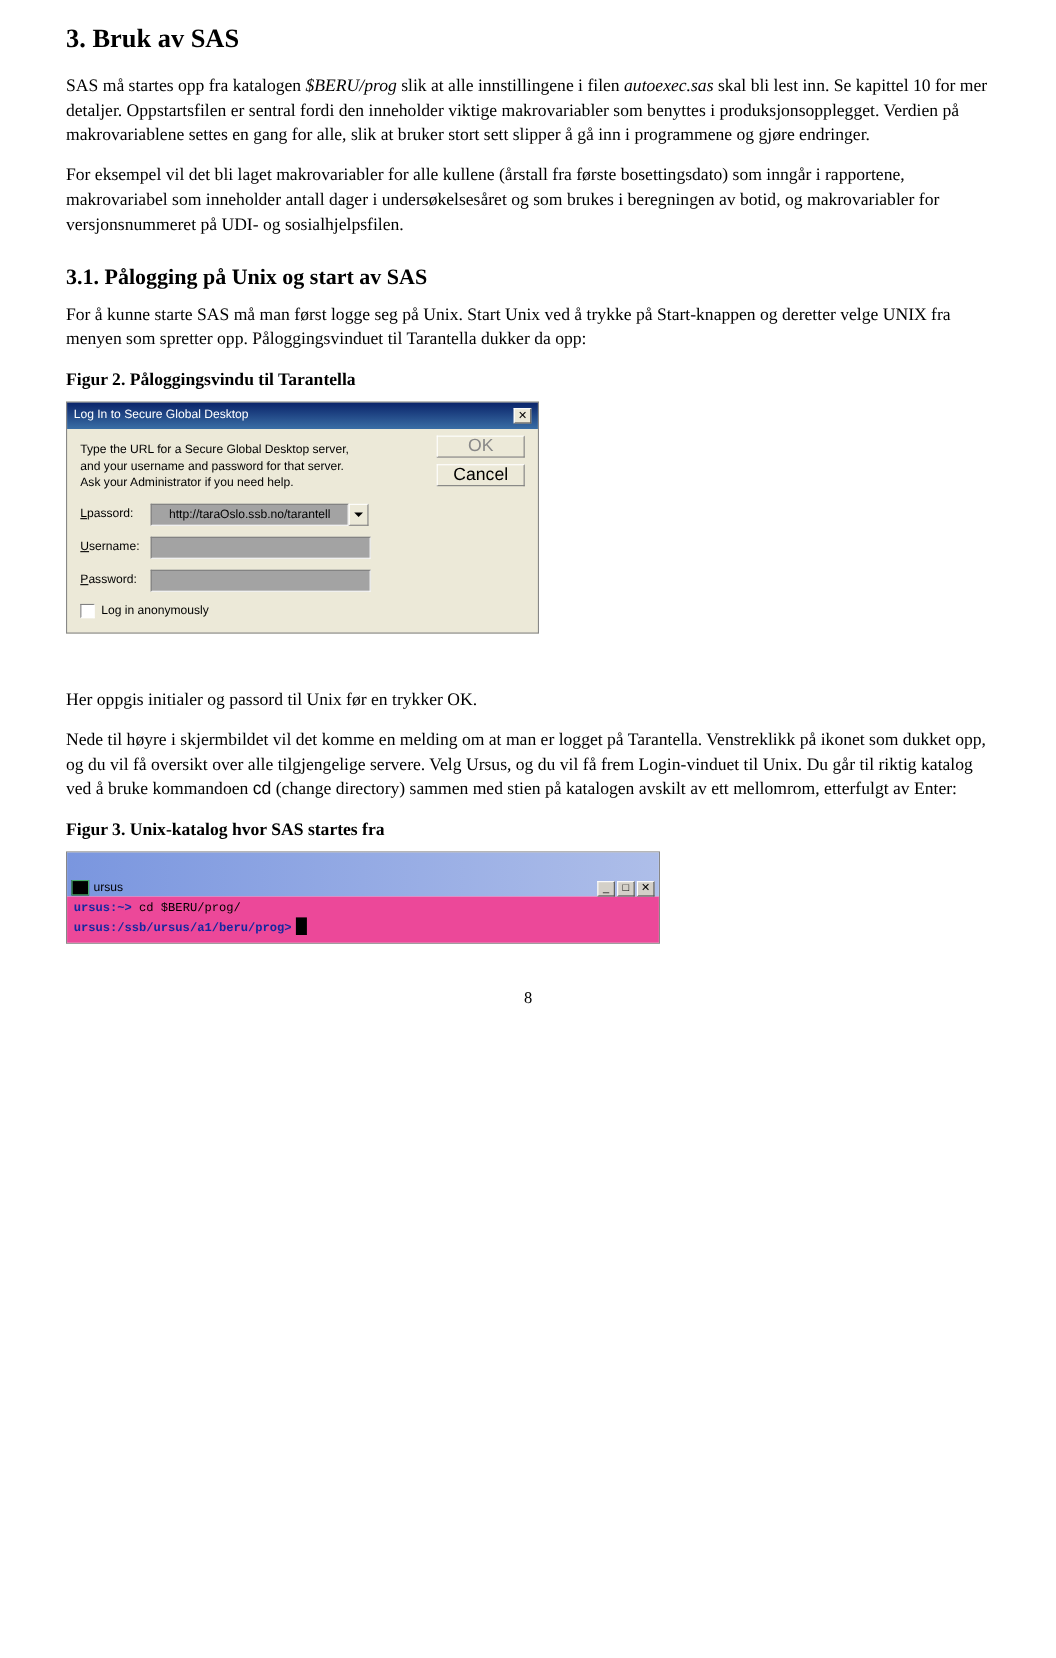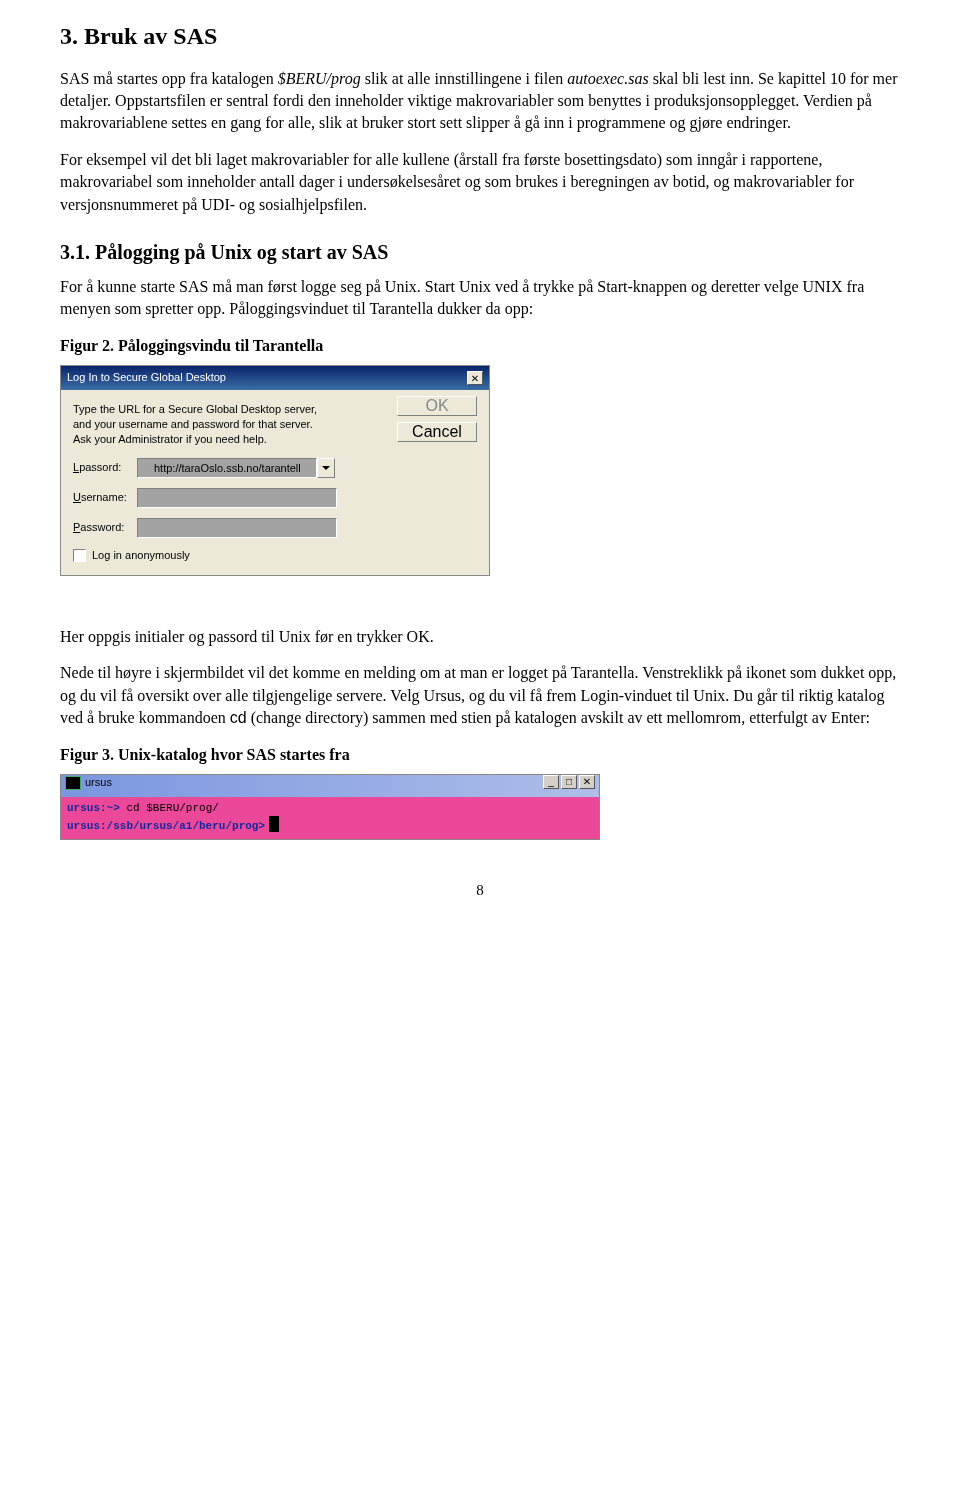--- a/index.html
+++ b/index.html
@@ -99,22 +99,22 @@
     }
     .term-window {
       width: 540px;
       border: 1px solid #888;
       font-family: Tahoma, Arial, sans-serif;
       font-size: 11px;
       margin-bottom: 20px;
     }
     .term-window .titlebar {
       background: linear-gradient(to right, #7a96df, #aebee9);
-      height: 22px;
-      display: flex; align-items: flex-start; justify-content: space-between;
+      height: 40px;
+      display: flex; align-items: flex-end; justify-content: space-between;
       padding: 0 4px;
     }
     .term-window .title-left { display: flex; align-items: center; gap: 4px; }
     .term-window .termicon {
       width: 16px; height: 14px; display: inline-block; position: relative;
     }
     .term-window .termicon::before {
       content: ""; position: absolute; left:0; top:0; width:14px; height:12px; background:#000; border:1px solid #4a6;
     }
     .term-window .win-btns { display: flex; gap: 2px; }

